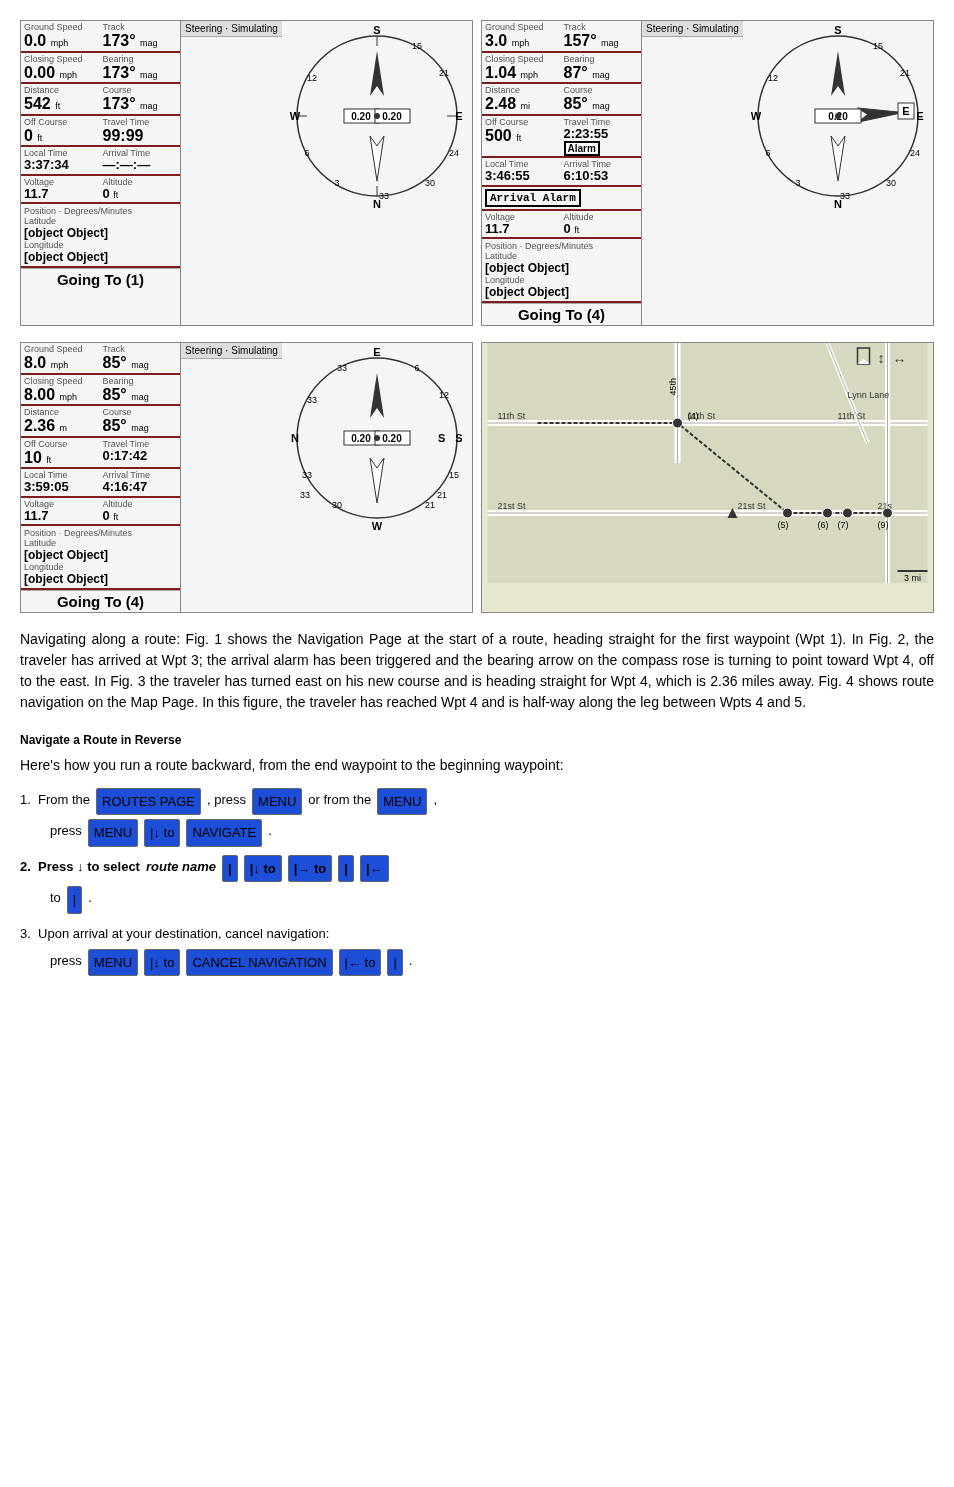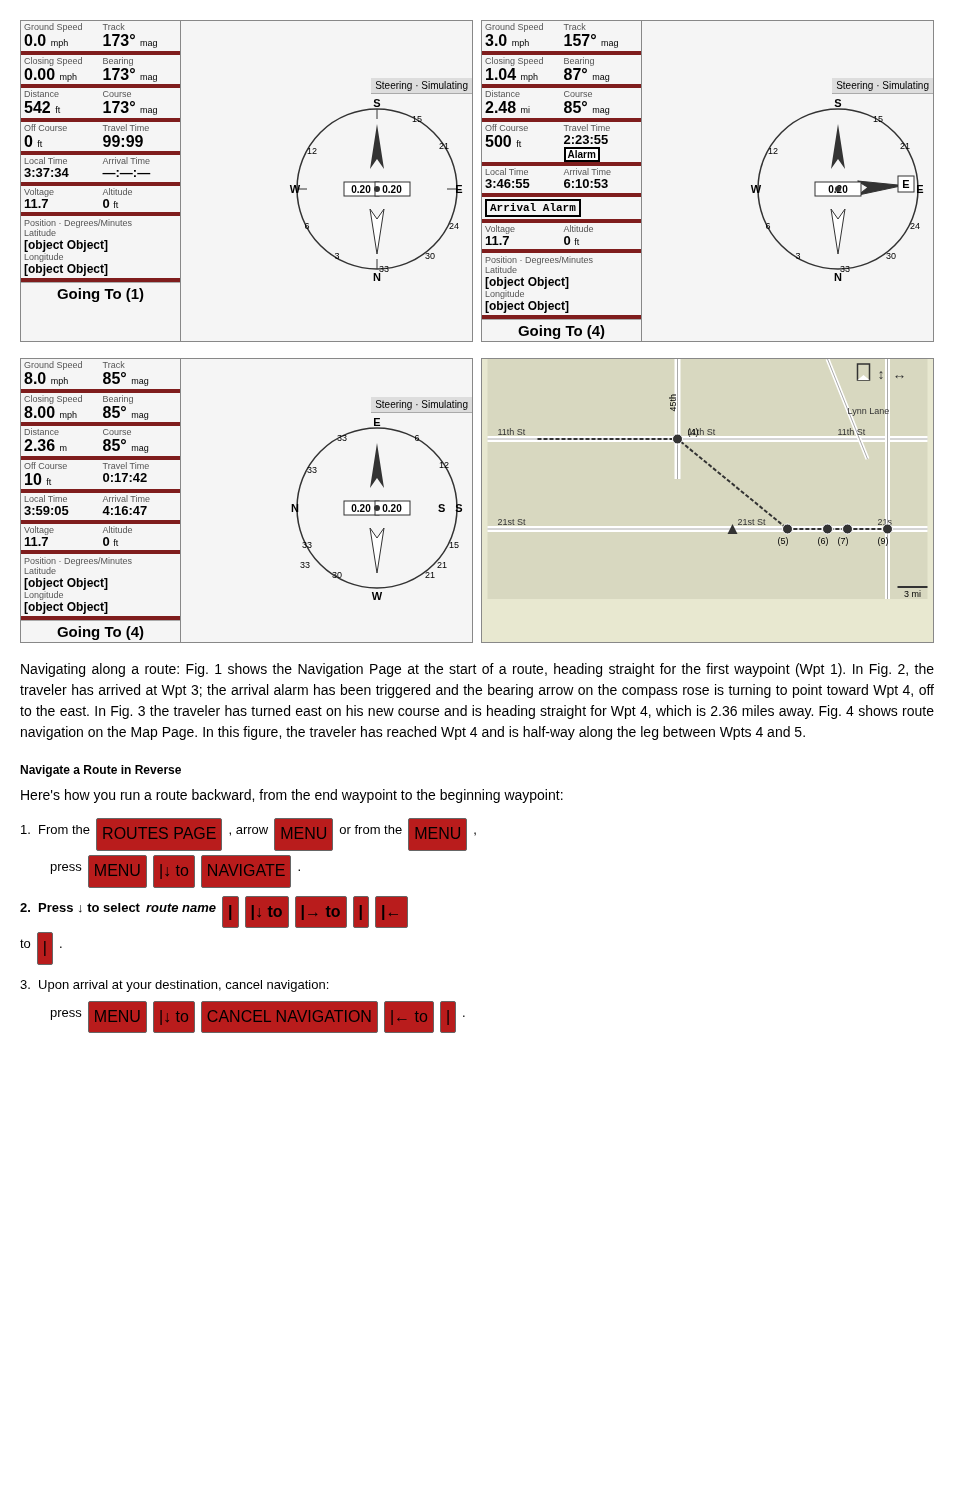--- a/index.html
+++ b/index.html
@@ -27,21 +27,21 @@
       width: 100%;
     }
 
     .nav-data {
       width: 160px;
       border-right: 1px solid #888;
       flex-shrink: 0;
     }
 
     .data-row {
-      border-bottom: 4px solid #7f1d1d;
+      border-bottom: 2px solid #7f1d1d;
       padding: 1px 3px;
     }
 
     .data-row-label {
       font-size: 9px;
       color: #555;
     }
 
     .data-row-value {
       font-size: 16px;
@@ -71,22 +71,22 @@
       background: #ddd;
       font-size: 10px;
       padding: 2px 4px;
       border-bottom: 1px solid #aaa;
       text-align: center;
     }
 
     .compass-area {
       flex: 1;
       display: flex;
-      flex-direction: column;
-      align-items: flex-end;
+      flex-direction: row;
+      align-items: flex-start;
       justify-content: center;
       position: relative;
       min-height: 200px;
     }
 
     .going-to-label {
       font-size: 15px;
       font-weight: bold;
       text-align: center;
       padding: 2px;
@@ -148,22 +148,22 @@
     .section-intro {
       font-size: 14px;
       line-height: 1.5;
       margin-bottom: 12px;
     }
 
     .key-box {
       display: inline-block;
       border: 1px solid #666;
       padding: 1px 5px;
-      background: #b91c1c;
-      font-size: 16px;
+      background: #1d4ed8;
+      font-size: 13px;
       white-space: nowrap;
       border-radius: 2px;
     }
 
     .italic-text {
       font-style: italic;
     }
 
     .alarm-badge {
       background: #fff;
@@ -634,21 +634,21 @@
 </div>
 
 <p class="description-text">Navigating along a route: Fig. 1 shows the Navigation Page at the start of a route, heading straight for the first waypoint (Wpt 1). In Fig. 2, the traveler has arrived at Wpt 3; the arrival alarm has been triggered and the bearing arrow on the compass rose is turning to point toward Wpt 4, off to the east. In Fig. 3 the traveler has turned east on his new course and is heading straight for Wpt 4, which is 2.36 miles away. Fig. 4 shows route navigation on the Map Page. In this figure, the traveler has reached Wpt 4 and is half-way along the leg between Wpts 4 and 5.</p>
 
 <h2 class="section-heading">Navigate a Route in Reverse</h2>
 <p class="section-intro">Here's how you run a route backward, from the end waypoint to the beginning waypoint:</p>
 
 <div class="step-row">
   <span>1.&nbsp; From the</span>
   <span class="key-box">ROUTES PAGE</span>
-  <span>, arrow</span>
+  <span>, press</span>
   <span class="key-box">MENU</span>
   <span>or from the</span>
   <span class="key-box">MENU</span>
   <span>,</span>
 </div>
 <div class="step-row" style="margin-left: 30px;">
   <span>press</span>
   <span class="key-box">MENU</span>
   <span class="key-box">|↓ to</span>
   <span class="key-box">NAVIGATE</span>
@@ -657,21 +657,21 @@
 
 <div class="step-row" style="margin-top:8px;font-weight:bold;">
   <span>2.&nbsp; Press ↓ to select</span>
   <span class="italic-text">route name</span>
   <span class="key-box">|</span>
   <span class="key-box">|↓ to</span>
   <span class="key-box">|→ to</span>
   <span class="key-box">|</span>
   <span class="key-box">|←</span>
 </div>
-<div class="step-row" style="">
+<div class="step-row" style="margin-left: 30px;">
   <span>to</span>
   <span class="key-box">|</span>
   <span>.</span>
 </div>
 
 <div class="step-row" style="margin-top:8px;">
   <span>3.&nbsp; Upon arrival at your destination, cancel navigation:</span>
 </div>
 <div class="step-row" style="margin-left: 30px;">
   <span>press</span>

